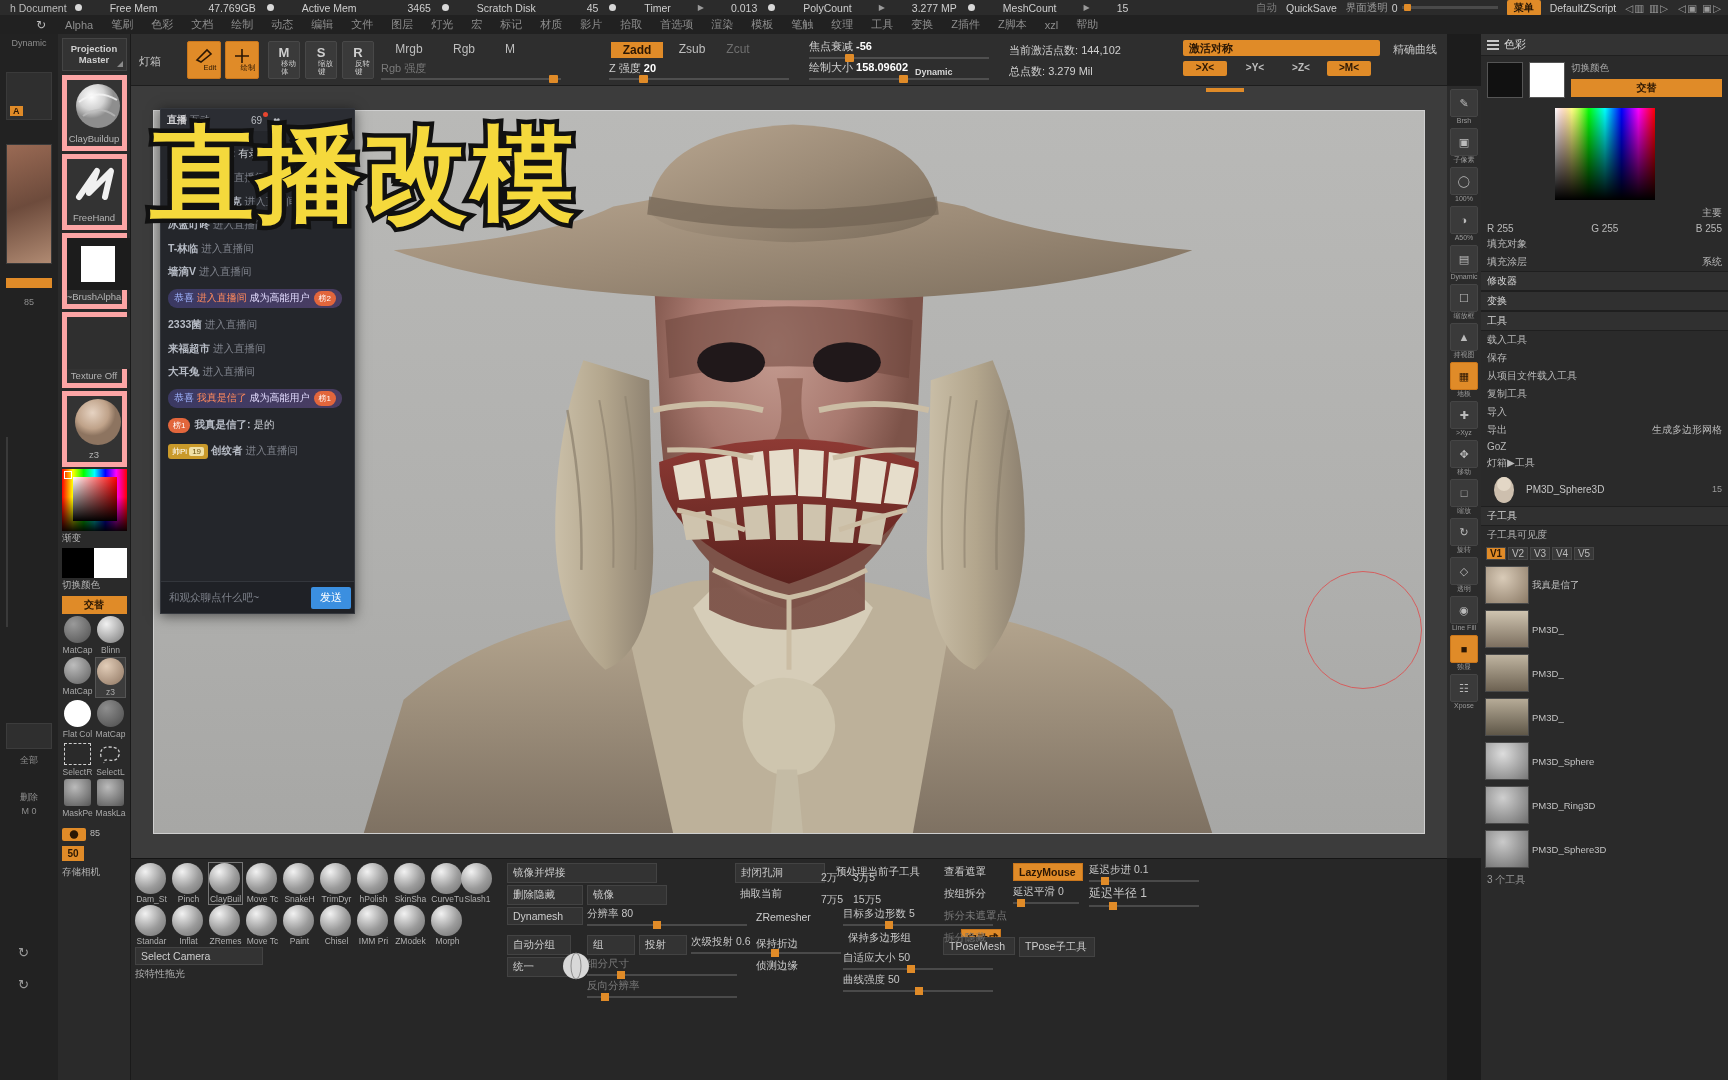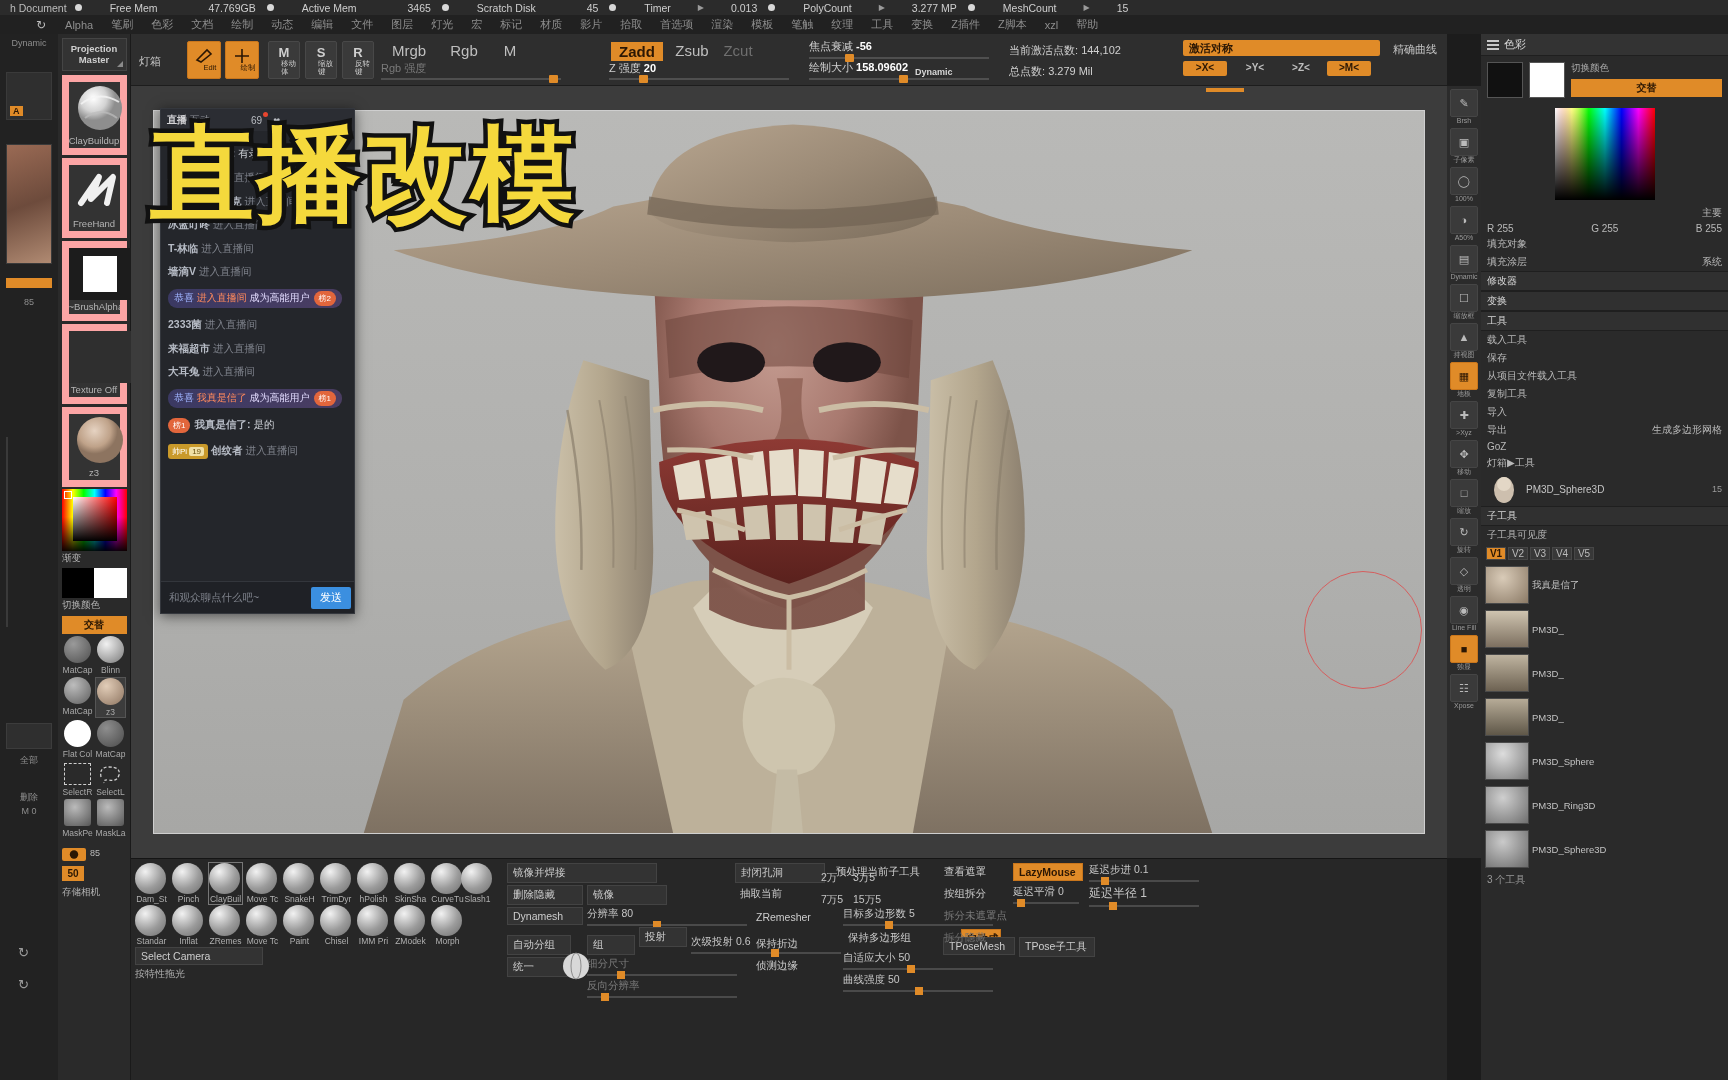--- a/index.html
+++ b/index.html
@@ -32,21 +32,21 @@
   #menubar .mi{ padding:0 9px; white-space:nowrap;}
   #menubar .refresh{ padding:0 10px 0 36px; color:#bdbdbd; font-size:12px;}
 
   
   #leftrail{ left:0; top:34px; width:58px; height:1046px; background:#222; }
   .rail-lbl{ font-size:9px;color:#8d8d8d; text-align:center; padding-top:2px;}
   .rail-box{ width:46px; margin:3px auto; }
 
   
   #shelf{ left:58px; top:34px; width:73px; height:1046px; background:#2a2a2a; border-right:1px solid #1a1a1a;}
-  .shelf-item{ width:65px; margin:3px auto 0; background:#333; border:7px solid #fca5a5;}
+  .shelf-item{ width:65px; margin:3px auto 0; background:#333; border:5px solid #fca5a5;}
   .shelf-img{ width:63px; height:52px; display:block;}
   .shelf-cap{ font-size:9.5px;color:#b4b4b4;text-align:center;padding:1px 0 2px; white-space:nowrap; overflow:hidden;}
   .pm-btn{ width:65px;margin:4px auto 4px; background:#333;border:1px solid #454545;color:#cfcfcf;
            font-size:9.5px;font-weight:bold;text-align:center;padding:4px 2px 5px;line-height:11px;position:relative;}
   .pm-btn .cor{position:absolute;right:3px;bottom:3px;width:0;height:0;border-left:6px solid transparent;border-bottom:6px solid #8a8a8a;}
 
   
   .grad{ width:65px;height:62px;margin:2px auto 0; position:relative;
     background:
       linear-gradient(to top, rgba(0,0,0,.95), rgba(0,0,0,0) 55%),
@@ -65,21 +65,21 @@
   .selbox{width:27px;height:22px;margin:2px auto 0;border:1px dashed #cfcfcf;}
 
   
   #topstrip{ left:131px; top:34px; width:1316px; height:52px; background:#2e2e2e; border-bottom:1px solid #1d1d1d;}
   .tlabel{font-size:11px;color:#c4c4c4;}
   .btn-o{ background:#e08b28;color:#2b1704; border:1px solid #c9761c; border-radius:2px;
           display:flex;flex-direction:column;align-items:center;justify-content:center;}
   .btn-d{ background:#3a3a3a;color:#cfcfcf;border:1px solid #484848;border-radius:2px;
           display:flex;flex-direction:column;align-items:center;justify-content:center;}
   .btn-cap{font-size:7.5px;line-height:8px;padding-left:12px;}
-  .seg{font-size:15px;color:#bfbfbf;text-align:center;}
+  .seg{font-size:12px;color:#bfbfbf;text-align:center;}
   .seg.on{background:#e08b28;color:#2b1704;font-weight:bold;}
   .slider{height:2px;background:#4f4f4f;position:relative;}
   .slider i{position:absolute;top:-3px;width:9px;height:8px;background:#e08b28;border-radius:1px;}
   .valrow{font-size:11px;color:#d0d0d0;white-space:nowrap;}
   .valrow b{color:#fff;font-weight:bold;}
   .symbtn{background:#e08b28;color:#2b1704;font-size:10px;font-weight:bold;text-align:center;border-radius:2px;line-height:14px;}
 
   
   #canvas{ left:131px; top:86px; width:1316px; height:772px; background:#3c3c3c;}
   #docarea{ position:absolute; left:22px; top:24px; width:1272px; height:724px;
@@ -181,20 +181,35 @@
       <span>PolyCount</span>
       <span class="arw">▶</span>
       <span>3.277 MP</span>
     </span>
   <span class="si">
       <i class="dot"></i>
       <span>MeshCount</span>
       <span class="arw">▶</span>
       <span>15</span>
     </span>
+  <span class="sb-right">
+    <span style="color:#7d7d7d">自动</span>
+    <span>QuickSave</span>
+    <span style="display:flex;align-items:center;gap:4px">
+      <span style="color:#9a9a9a">界面透明</span>
+      <span>0</span>
+      <span class="sb-slider">
+          <i></i>
+        </span>
+    </span>
+    <span class="orangebox">菜单</span>
+    <span>DefaultZScript</span>
+    <span style="color:#9a9a9a;letter-spacing:1px">◁▥ ▥▷</span>
+    <span style="color:#9a9a9a;letter-spacing:1px">◁▣ ▣▷</span>
+  </span>
 </div>
 
 <div id="menubar" class="abs">
   <span class="refresh">↻</span>
   <span class="mi">Alpha</span>
   <span class="mi">笔刷</span>
   <span class="mi">色彩</span>
   <span class="mi">文档</span>
   <span class="mi">绘制</span>
   <span class="mi">动态</span>
@@ -731,21 +746,21 @@
   <div class="abs bfield" style="left:376px;top:48px;width:76px">Dynamesh</div>
   <div class="abs" style="left:456px;top:48px;width:160px">
     <div style="font-size:10.5px;color:#c6c6c6">分辨率 80</div>
     <div class="bslide">
         <i style="left:66px"></i>
       </div>
   </div>
   <div class="abs bfield" style="left:376px;top:76px;width:64px">自动分组</div>
   <div class="abs bfield" style="left:376px;top:98px;width:76px">统一</div>
   <div class="abs bfield" style="left:456px;top:76px;width:48px">组</div>
-  <div class="abs bfield" style="left:508px;top:68px;width:48px">投射</div>
+  <div class="abs bfield" style="left:508px;top:76px;width:48px">投射</div>
   <div class="abs" style="left:560px;top:76px;width:150px">
     <div style="font-size:10.5px;color:#c6c6c6">次级投射 0.6</div>
     <div class="bslide">
         <i style="left:80px"></i>
       </div>
   </div>
   <div class="abs" style="left:456px;top:98px;width:150px">
     <div style="font-size:10.5px;color:#7c7c7c">细分尺寸</div>
     <div class="bslide">
         <i style="left:30px"></i>

